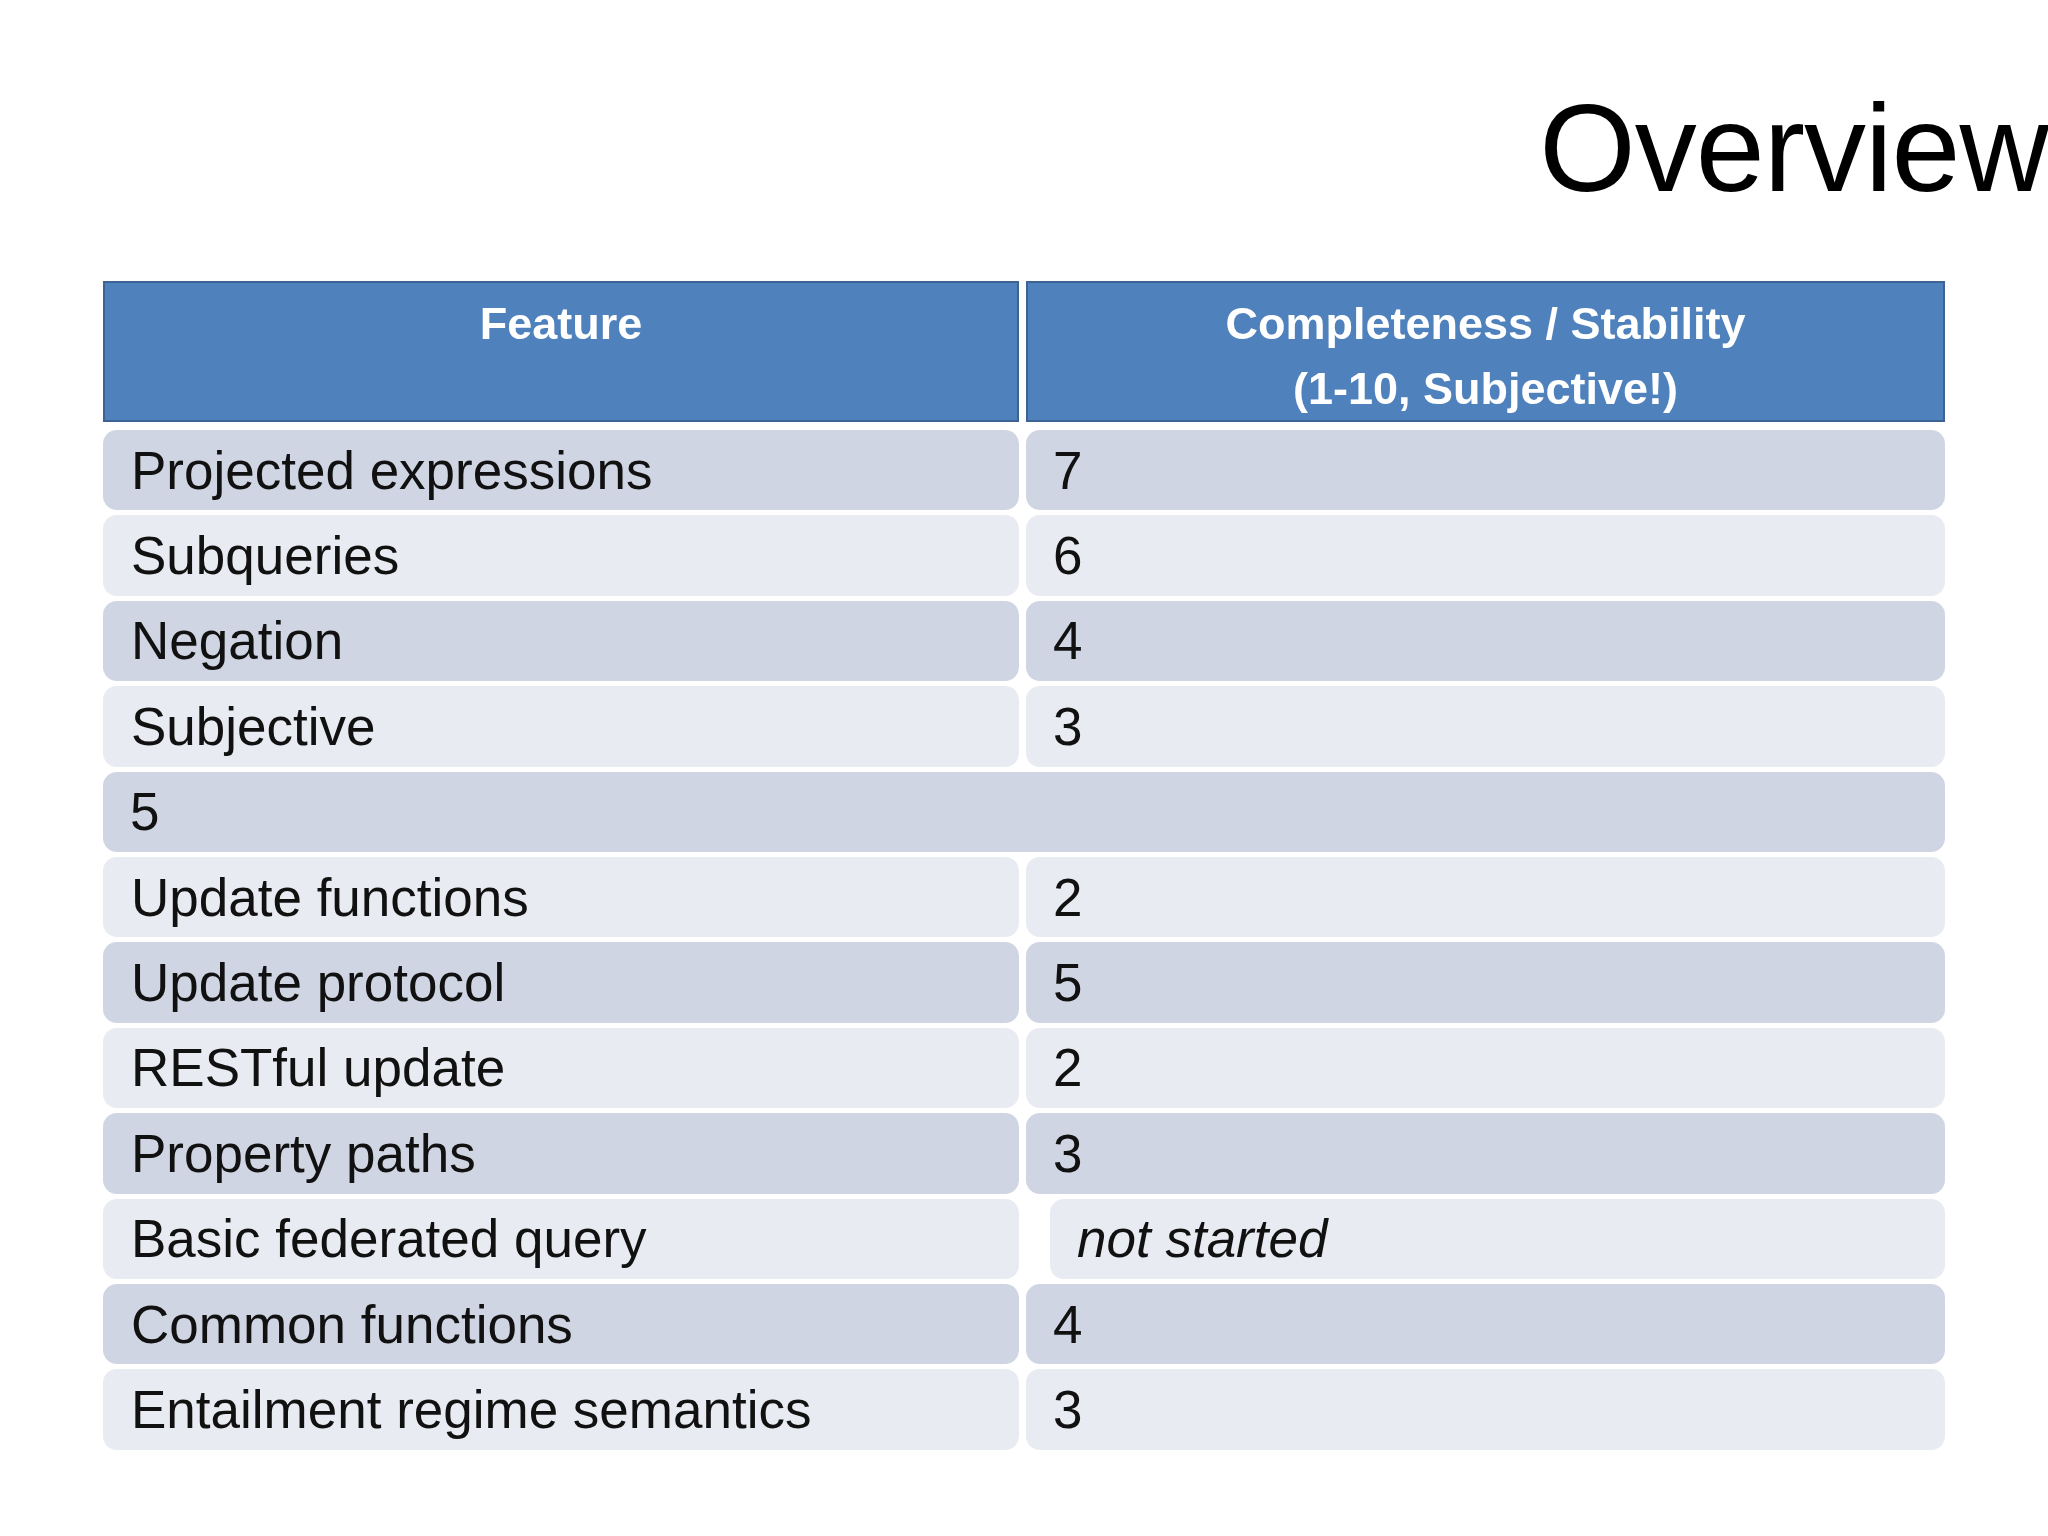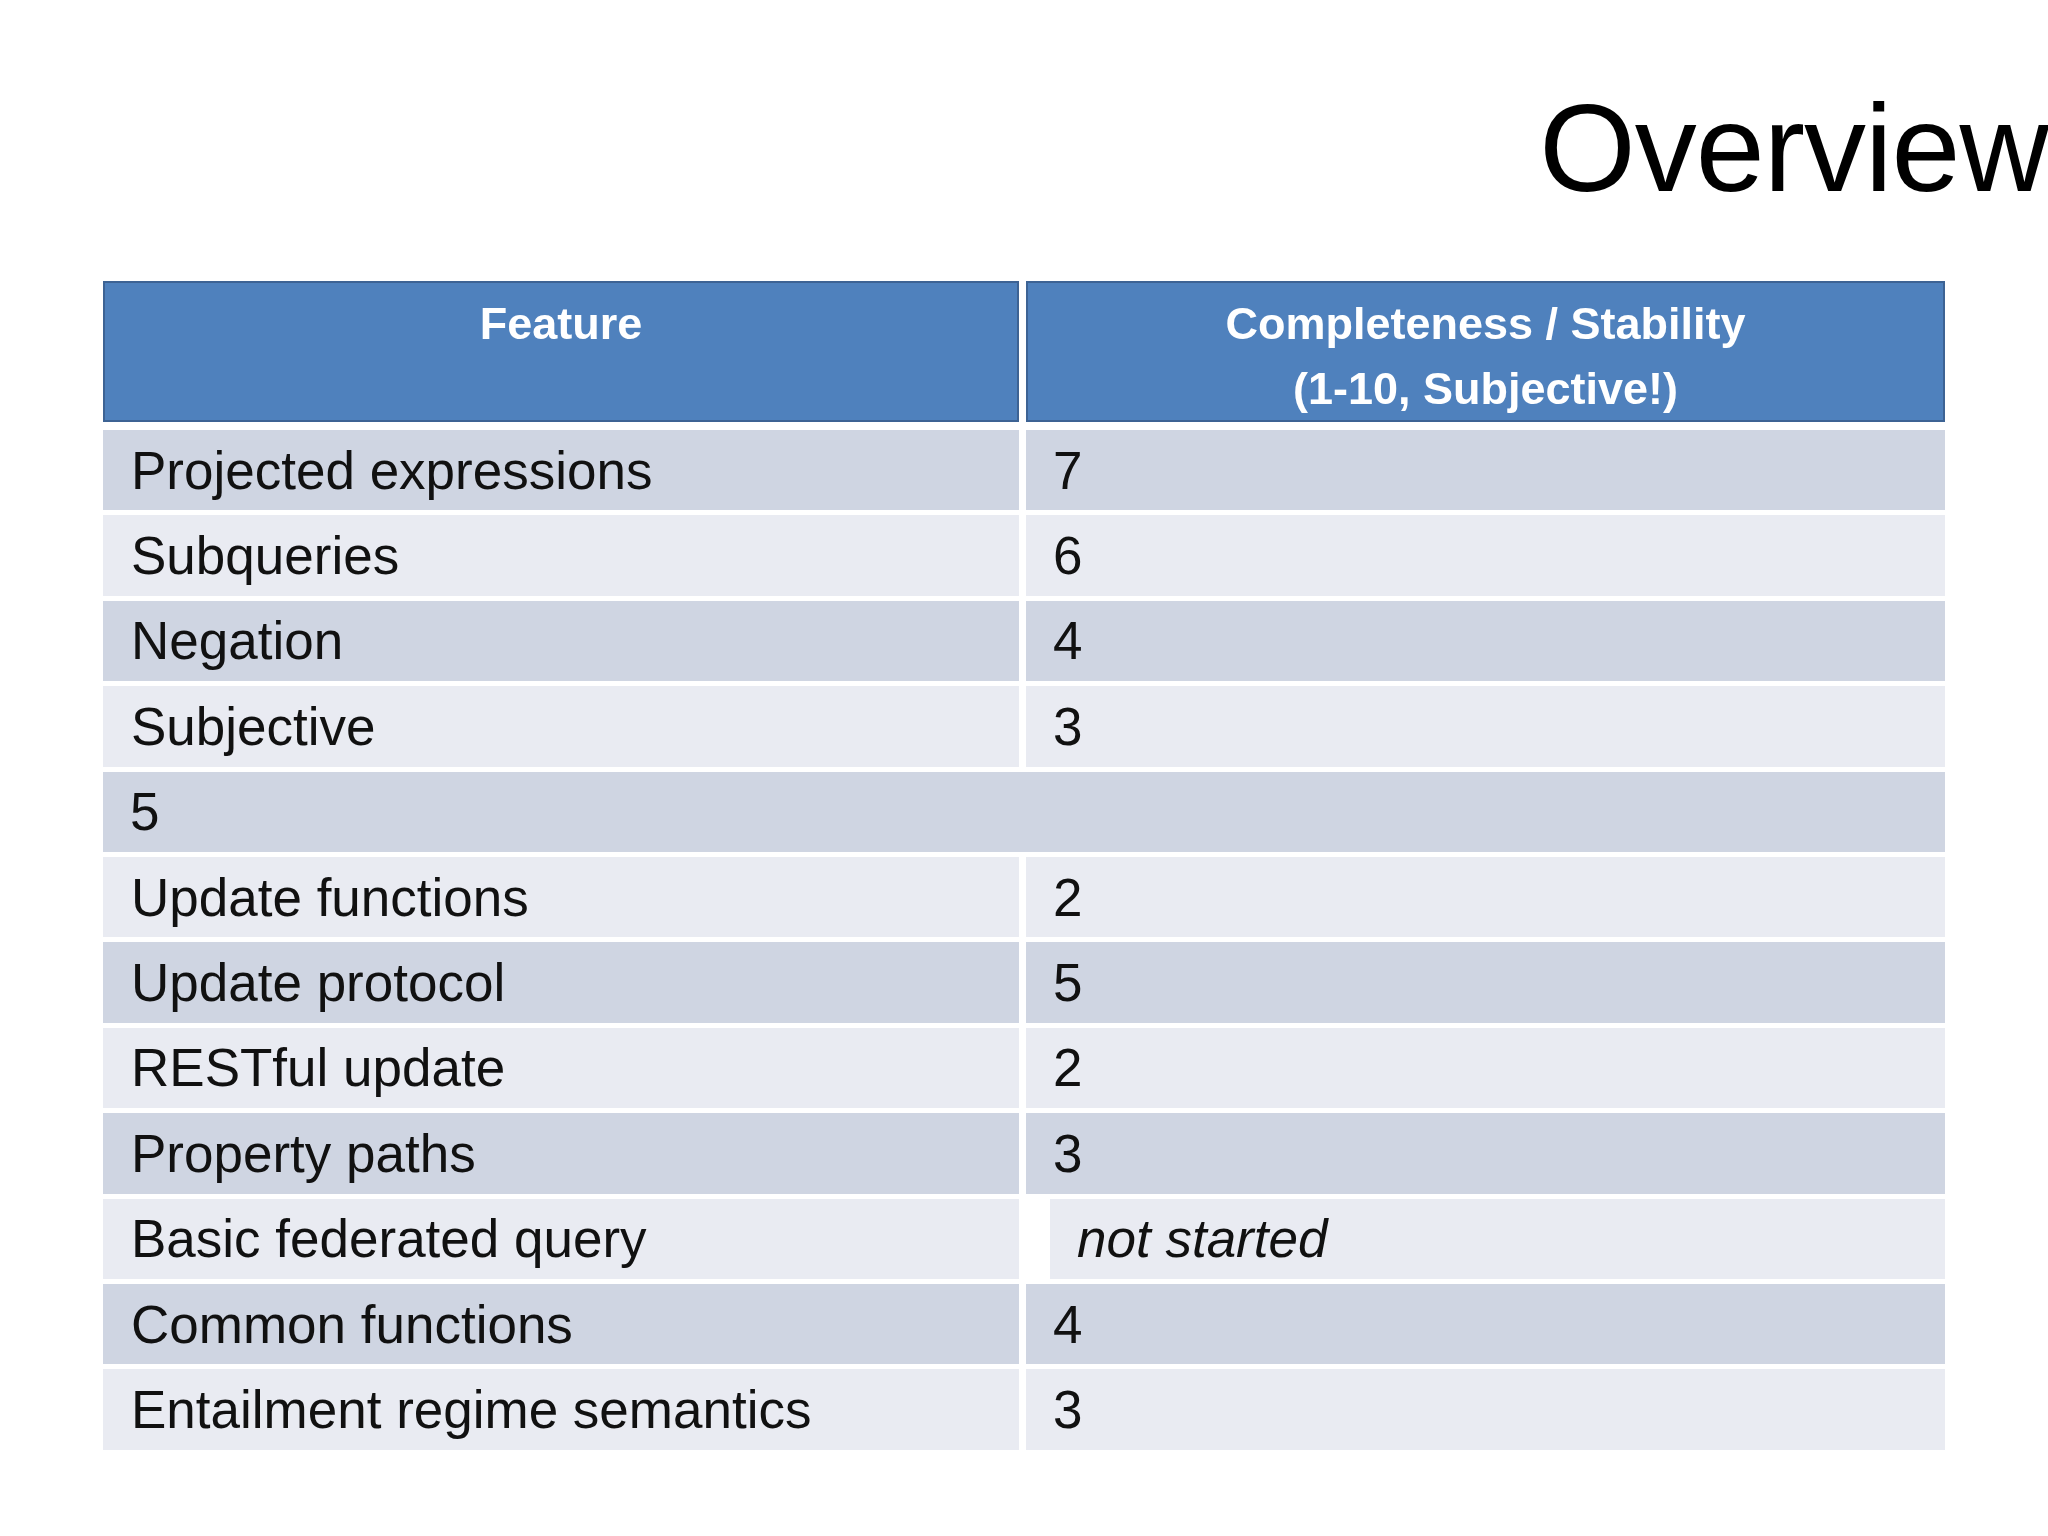--- a/index.html
+++ b/index.html
@@ -66,20 +66,21 @@
   }
   .row.first { margin-top: 8px; }
   .cell {
     box-sizing: border-box;
     display: flex;
     align-items: center;
     font-size: 53px;
     color: var(--body-text, #111111);
     white-space: nowrap;
     overflow: hidden;
+    border-radius: 14px;
   }
   .fcell { width: 916px; padding-left: 28px; }
   .vcell { flex: 1; padding-left: 27px; }
   .band-dark .cell { background: var(--row-dark, #CFD5E2); }
   .band-light .cell { background: var(--row-light, #E9EBF2); }
   .italic { font-style: italic; margin-left: 24px; }
 </style>
 </head>
 <body>
 

